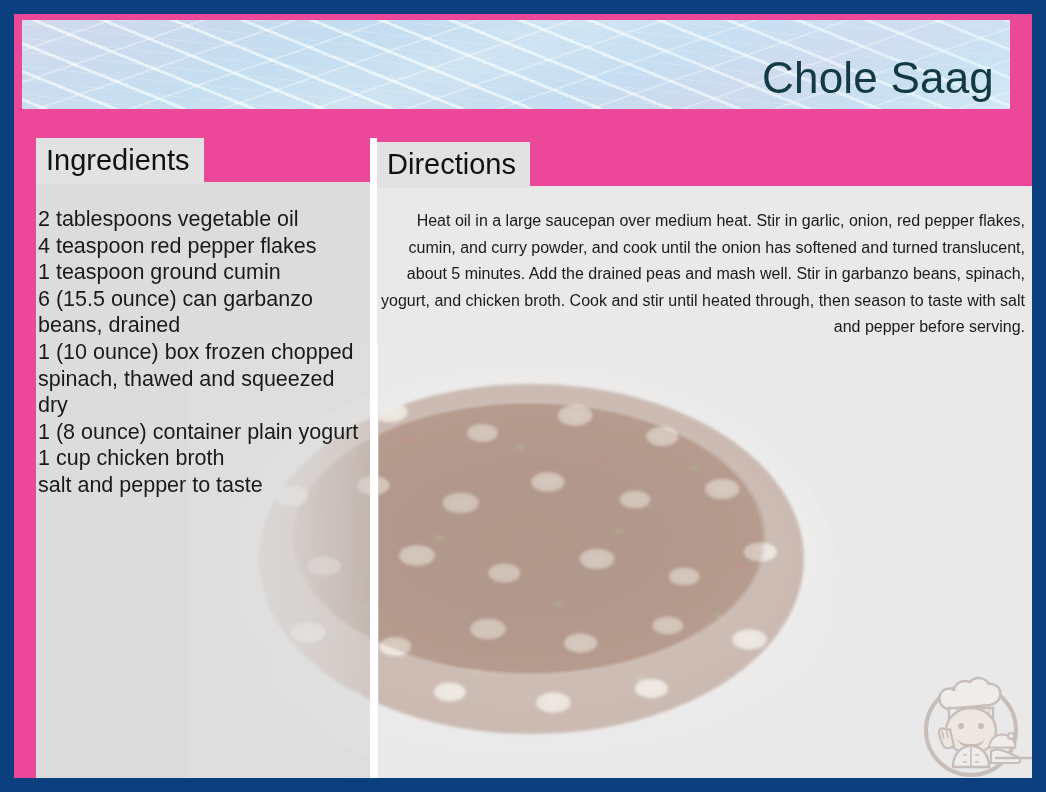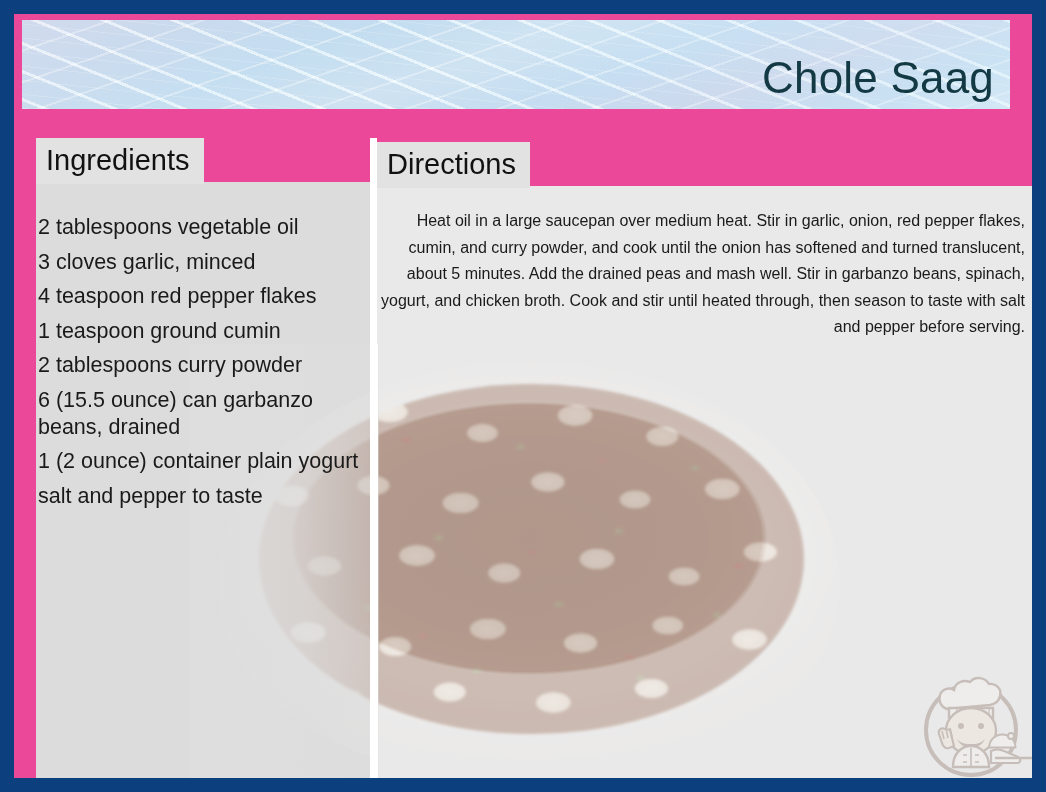--- a/index.html
+++ b/index.html
@@ -210,21 +210,21 @@
   
   .ing-list {
     position: absolute;
     left: 24px;
     top: 192px;
     width: 330px;
     font-size: 21.5px;
     line-height: 26.6px;
     color: #1a1a1a;
   }
-  .ing-list div { white-space: normal; margin-top: 8px; }
+  .ing-list div { white-space: normal; }
 
   .dir-text {
     position: absolute;
     left: 366px;
     top: 194px;
     width: 645px;
     font-size: 16px;
     line-height: 26.6px;
     color: #1a1a1a;
     text-align: right;
@@ -262,26 +262,26 @@
     <div class="photo-gap"></div>
   </div>
 
   <div class="column-gap"></div>
 
   <div class="tab tab-ingredients">Ingredients</div>
   <div class="tab tab-directions">Directions</div>
 
   <div class="ing-list">
     <div>2 tablespoons vegetable oil</div>
-    <div>3 cloves garlic, minced</div>
     <div>4 teaspoon red pepper flakes</div>
     <div>1 teaspoon ground cumin</div>
-    <div>2 tablespoons curry powder</div>
     <div>6 (15.5 ounce) can garbanzo beans, drained</div>
-    <div>1 (2 ounce) container plain yogurt</div>
+    <div>1 (10 ounce) box frozen chopped spinach, thawed and squeezed dry</div>
+    <div>1 (8 ounce) container plain yogurt</div>
+    <div>1 cup chicken broth</div>
     <div>salt and pepper to taste</div>
   </div>
 
   <div class="dir-text">Heat oil in a large saucepan over medium heat. Stir in garlic, onion, red pepper flakes, cumin, and curry powder, and cook until the onion has softened and turned translucent, about 5 minutes. Add the drained peas and mash well. Stir in garbanzo beans, spinach, yogurt, and chicken broth. Cook and stir until heated through, then season to taste with salt and pepper before serving.</div>
 
   <svg class="chef-logo" viewBox="0 0 128 129">
     <g fill="none" stroke="#7a5c4e" stroke-width="4">
       <circle cx="64" cy="75" r="45"></circle>
     </g>
     <g stroke="#7a5c4e" stroke-width="2.4" fill="#fbf8f2">

